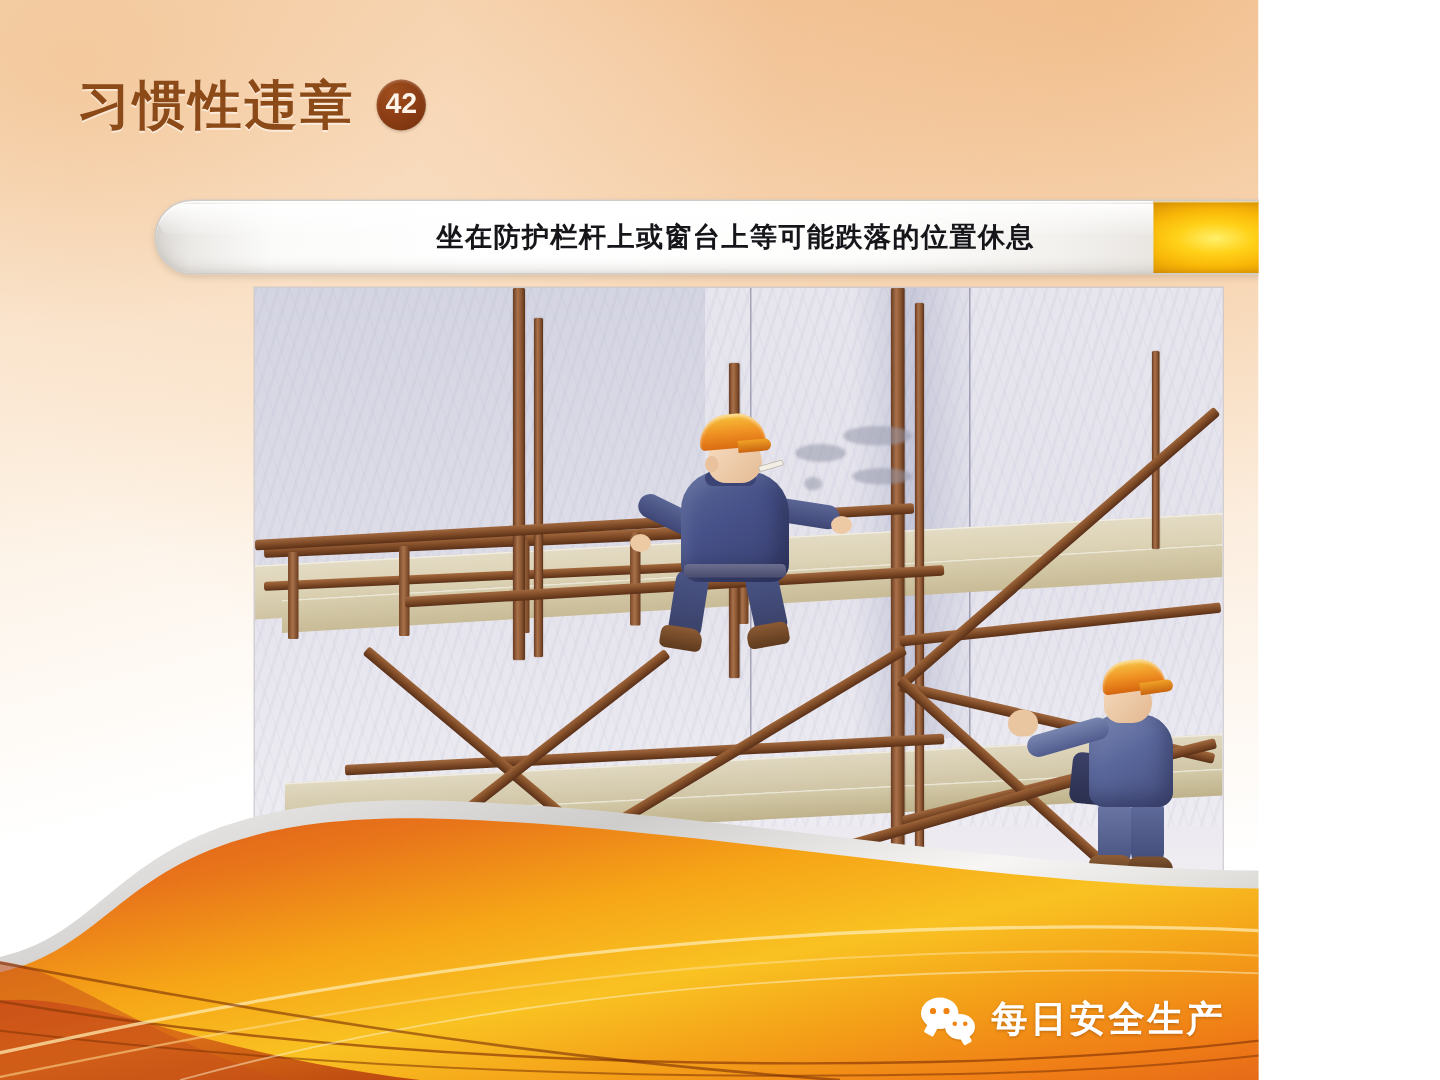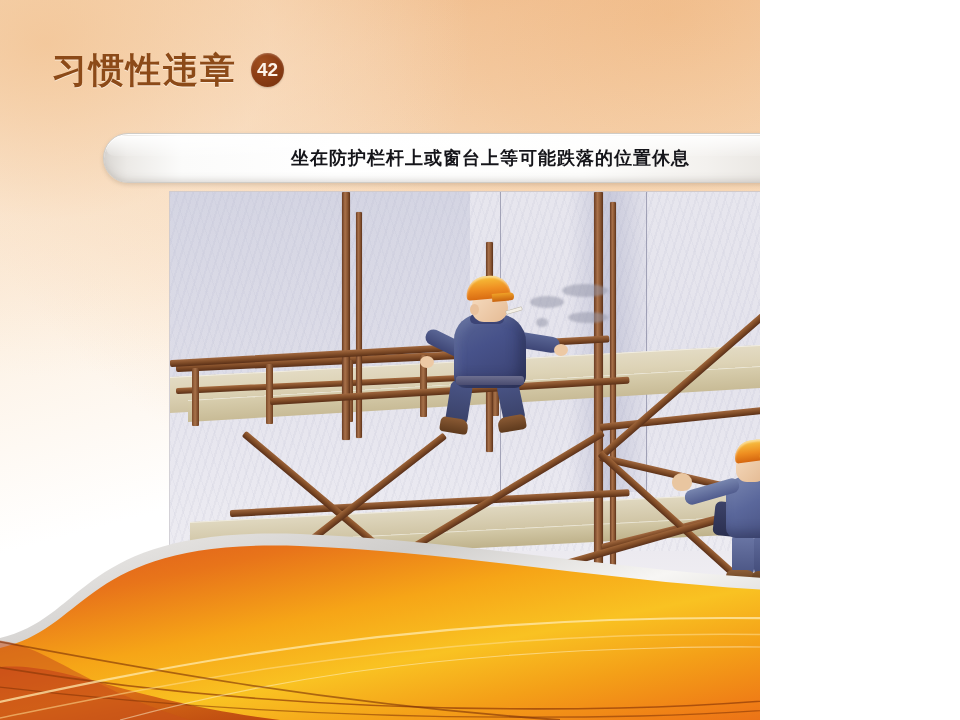--- a/index.html
+++ b/index.html
@@ -3,21 +3,21 @@
 <meta charset="utf-8">
 <style>
   html,body{margin:0;padding:0;}
   body{
     width:960px;height:720px;overflow:hidden;
     font-family:"Liberation Sans","DejaVu Sans",sans-serif;
   }
 
   
   #slide{
-    position:relative;width:760px;height:720px;overflow:hidden;
+    position:relative;width:839px;height:720px;overflow:hidden;
     background:#ffffff;
   }
 
   
   .bg-wash{
     position:absolute;inset:0;
     background:
       radial-gradient(120% 95% at 88% 2%,  #f6d3ad 0%, #f8dcbe 22%, #fbe9d6 42%, #fdf5ec 62%, #ffffff 82%),
       linear-gradient(165deg,#f4cfa6 0%, #f9e2c9 16%, #fdf3e7 38%, #ffffff 60%);
     background-blend-mode:multiply,normal;
@@ -459,14 +459,25 @@
       <path d="M -10 196 C 140 214 360 232 640 226 C 810 222 910 206 975 192" fill="none" stroke="#7d3206" stroke-width="1.3" opacity="0.55"></path>
 
       <path d="M -10 214 C 120 186 330 140 610 130 C 790 124 900 132 975 142" fill="none" stroke="#ffe9ad" stroke-width="2.2" opacity="0.75"></path>
       <path d="M -10 230 C 140 200 340 156 620 146 C 800 140 900 150 975 160" fill="none" stroke="#ffdf94" stroke-width="1.5" opacity="0.55"></path>
       <path d="M 120 230 C 260 192 420 164 660 158 C 820 154 910 162 975 170" fill="none" stroke="#fff3cf" stroke-width="1.2" opacity="0.5"></path>
 
       <path d="M -10 150 C 140 178 330 214 560 230" fill="none" stroke="#7a2f06" stroke-width="1.8" opacity="0.6"></path>
     </svg>
   </div>
 
+  <div class="brand">
+    <span class="wechat">
+      <span class="bub-a"></span>
+      <span class="bub-b"></span>
+      <i style="left:6px;top:7px;"></i>
+      <i style="left:15px;top:7px;"></i>
+      <i style="left:21px;top:16px;width:3px;height:3px;"></i>
+      <i style="left:28px;top:16px;width:3px;height:3px;"></i>
+    </span>
+    <span class="brand-text">每日安全生产</span>
+  </div>
 
 </div>
 
 </body></html>

